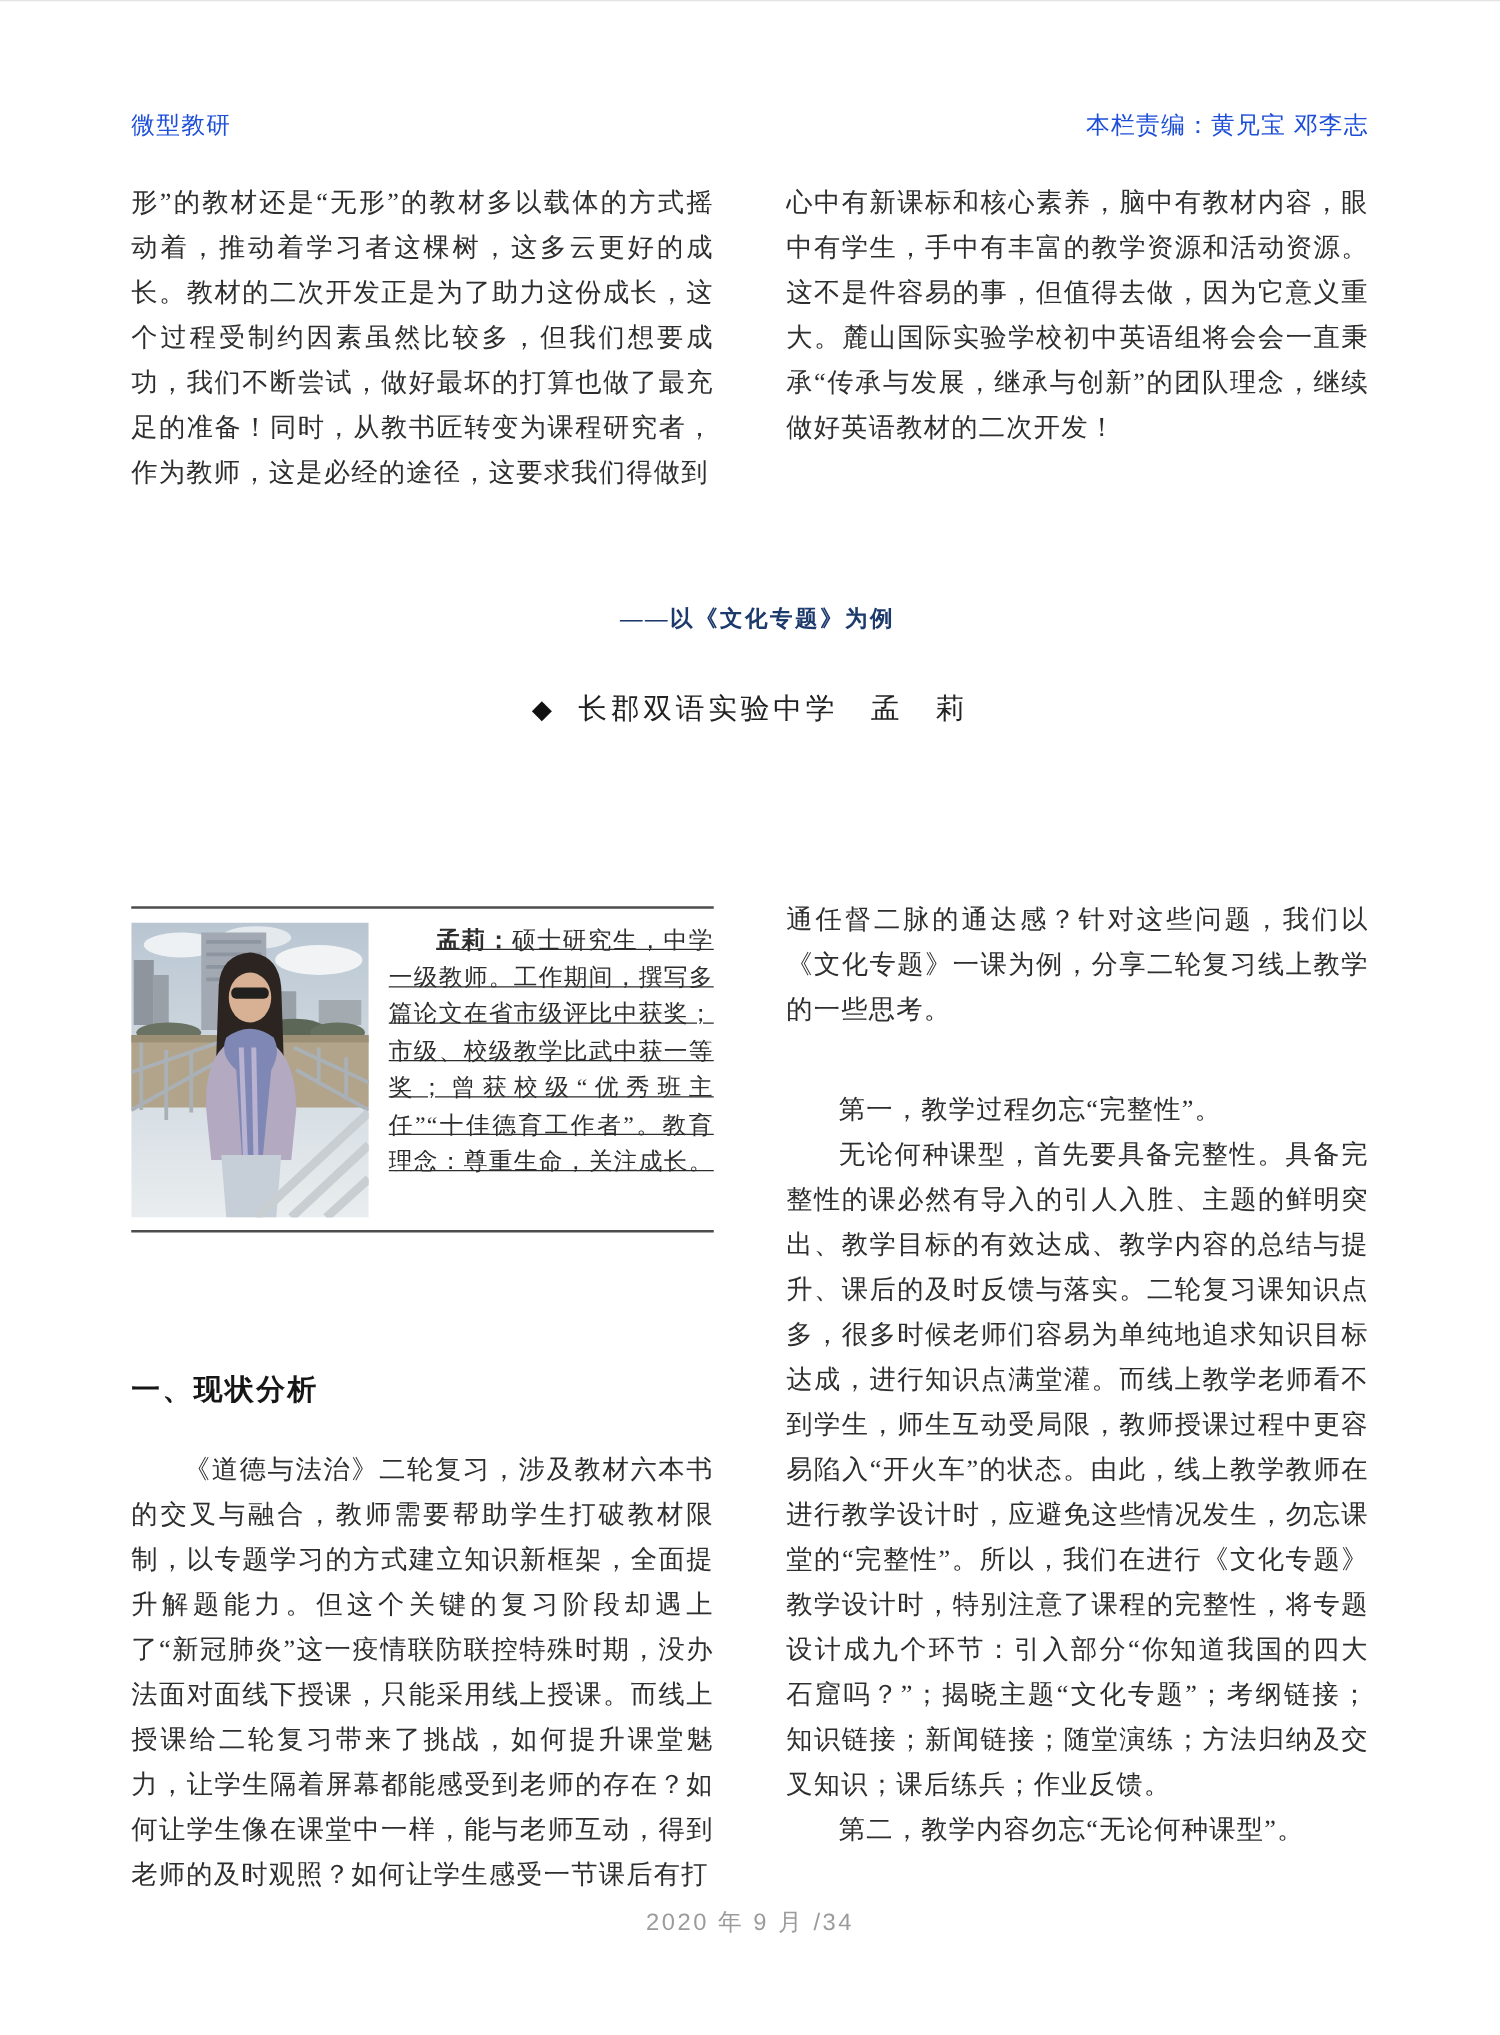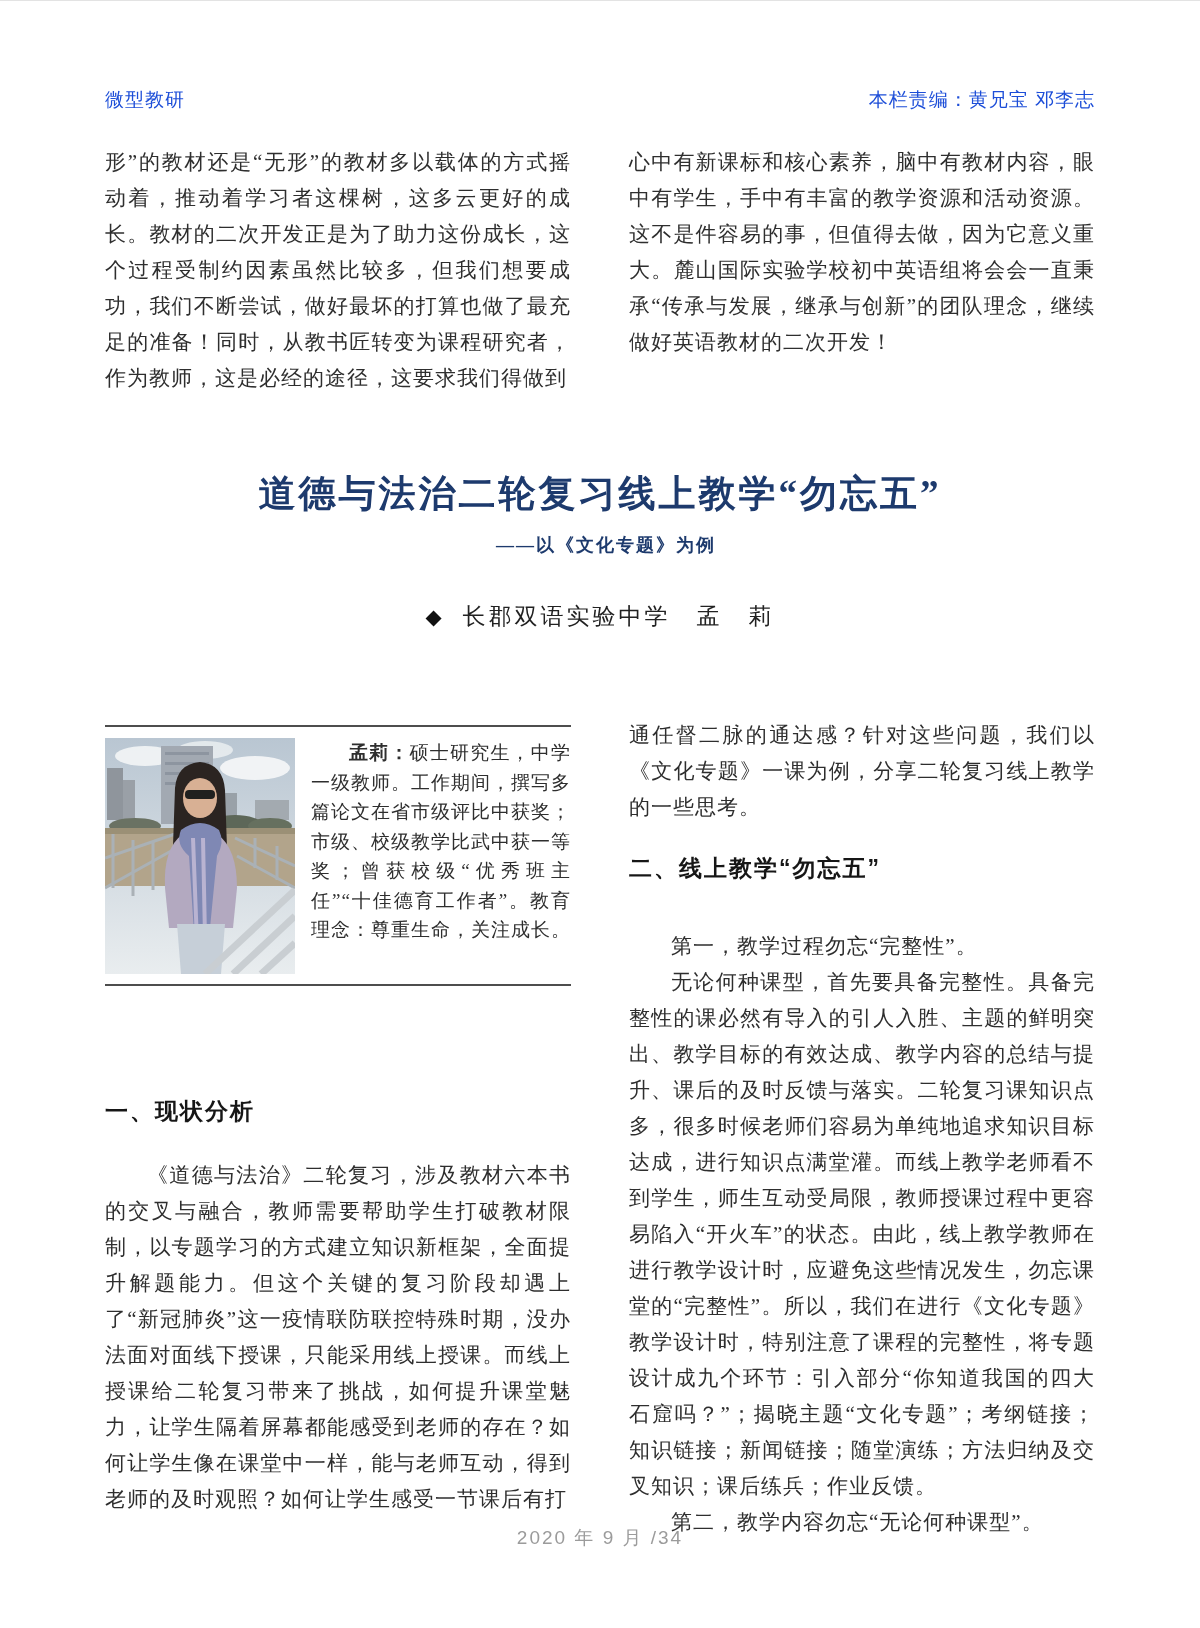--- a/index.html
+++ b/index.html
@@ -18,21 +18,21 @@
   .title-block{position:absolute;top:468px;left:0;width:100%;text-align:center;}
   .main-title{margin:0;font-size:37px;font-weight:bold;letter-spacing:3px;color:#1d3a6d;}
   .sub-title{margin:14px 0 0 12px;font-size:18px;font-weight:bold;letter-spacing:2px;color:#1d3a6d;}
   .author-line{margin:44px 0 0 0;font-size:23px;color:#222;letter-spacing:3px;}
   .author-line .mark{color:#111;margin-right:18px;font-size:21px;}
   .main{position:absolute;top:690px;left:105px;right:105px;}
   .bio-box{margin-top:34px;border-top:2px solid #4d4d4d;border-bottom:2px solid #4d4d4d;
            padding:11px 0 10px 0;display:flex;gap:16px;}
   .photo{width:190px;height:236px;flex:none;display:block;}
   .bio-text{font-size:19px;line-height:29.5px;letter-spacing:1px;text-align:justify;
-            text-indent:2em;margin:0;color:#2e2e2e;}
+            text-indent:2em;margin:0;color:#2e2e2e;text-decoration:underline;}
   .bio-text .bio-name{font-weight:bold;}
   .section-heading{font-family:"Liberation Sans","DejaVu Sans",sans-serif;
                    font-size:23px;font-weight:bold;color:#161616;letter-spacing:2px;margin:0;}
   .left-col .section-heading{margin-top:110px;}
   .left-col .body-text{margin-top:30px;}
   .right-col{padding-top:26px;}
   .right-col .section-heading{margin-top:28px;}
   .right-col .p-first{margin-top:44px;}
   .right-col .p-mid{margin-top:0;}
   .footer{position:absolute;top:1524px;left:0;width:100%;text-align:center;
@@ -48,21 +48,20 @@
     <span>微型教研</span>
     <span>本栏责编：黄兄宝 邓李志</span>
   </div>
 
   <div class="intro two-col">
     <p class="body-text">形”的教材还是“无形”的教材多以载体的方式摇动着，推动着学习者这棵树，这多云更好的成长。教材的二次开发正是为了助力这份成长，这个过程受制约因素虽然比较多，但我们想要成功，我们不断尝试，做好最坏的打算也做了最充足的准备！同时，从教书匠转变为课程研究者，作为教师，这是必经的途径，这要求我们得做到</p>
     <p class="body-text">心中有新课标和核心素养，脑中有教材内容，眼中有学生，手中有丰富的教学资源和活动资源。这不是件容易的事，但值得去做，因为它意义重大。麓山国际实验学校初中英语组将会会一直秉承“传承与发展，继承与创新”的团队理念，继续做好英语教材的二次开发！</p>
   </div>
 
   <div class="title-block">
-    <h1 class="main-title">道德与法治二轮复习线上教学“勿忘五”</h1>
     <h2 class="sub-title">——以《文化专题》为例</h2>
     <p class="author-line"><span class="mark">◆</span><span>长郡双语实验中学　孟　莉</span></p>
   </div>
 
   <div class="main two-col">
 
     <div class="left-col">
 
       <div class="bio-box">
         <svg class="photo" viewBox="0 0 190 236" preserveAspectRatio="none" xmlns="http://www.w3.org/2000/svg">
@@ -125,21 +124,20 @@
         <p class="bio-text"><span class="bio-name">孟莉：</span><span>硕士研究生，中学一级教师。工作期间，撰写多篇论文在省市级评比中获奖；市级、校级教学比武中获一等奖；曾获校级“优秀班主任”“十佳德育工作者”。教育理念：尊重生命，关注成长。</span></p>
       </div>
 
       <h3 class="section-heading">一、现状分析</h3>
       <p class="body-text indent">《道德与法治》二轮复习，涉及教材六本书的交叉与融合，教师需要帮助学生打破教材限制，以专题学习的方式建立知识新框架，全面提升解题能力。但这个关键的复习阶段却遇上了“新冠肺炎”这一疫情联防联控特殊时期，没办法面对面线下授课，只能采用线上授课。而线上授课给二轮复习带来了挑战，如何提升课堂魅力，让学生隔着屏幕都能感受到老师的存在？如何让学生像在课堂中一样，能与老师互动，得到老师的及时观照？如何让学生感受一节课后有打</p>
 
     </div>
 
     <div class="right-col">
       <p class="body-text">通任督二脉的通达感？针对这些问题，我们以《文化专题》一课为例，分享二轮复习线上教学的一些思考。</p>
-      <h3 class="section-heading">二、线上教学“勿忘五”</h3>
       <p class="body-text indent p-first">第一，教学过程勿忘“完整性”。</p>
       <p class="body-text indent p-mid">无论何种课型，首先要具备完整性。具备完整性的课必然有导入的引人入胜、主题的鲜明突出、教学目标的有效达成、教学内容的总结与提升、课后的及时反馈与落实。二轮复习课知识点多，很多时候老师们容易为单纯地追求知识目标达成，进行知识点满堂灌。而线上教学老师看不到学生，师生互动受局限，教师授课过程中更容易陷入“开火车”的状态。由此，线上教学教师在进行教学设计时，应避免这些情况发生，勿忘课堂的“完整性”。所以，我们在进行《文化专题》教学设计时，特别注意了课程的完整性，将专题设计成九个环节：引入部分“你知道我国的四大石窟吗？”；揭晓主题“文化专题”；考纲链接；知识链接；新闻链接；随堂演练；方法归纳及交叉知识；课后练兵；作业反馈。</p>
       <p class="body-text indent p-mid">第二，教学内容勿忘“无论何种课型”。</p>
     </div>
 
   </div>
 
   <div class="footer">
     <span>2020 年 9 月 /34</span>
   </div>

